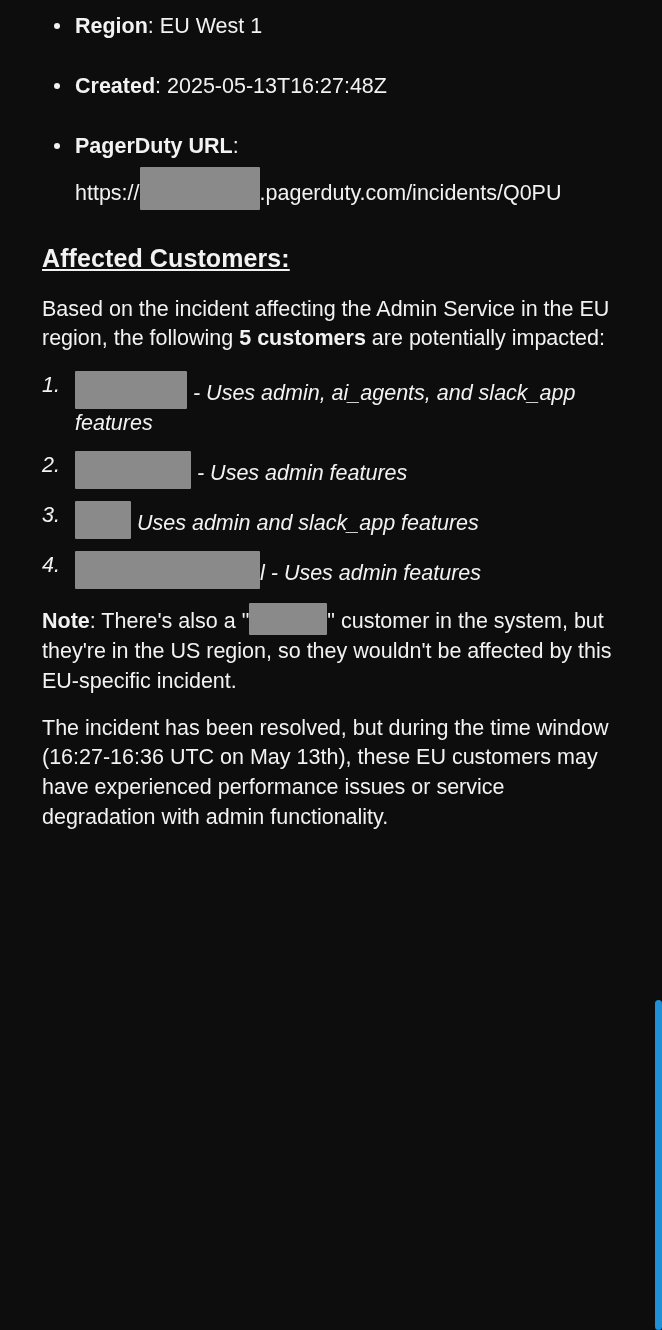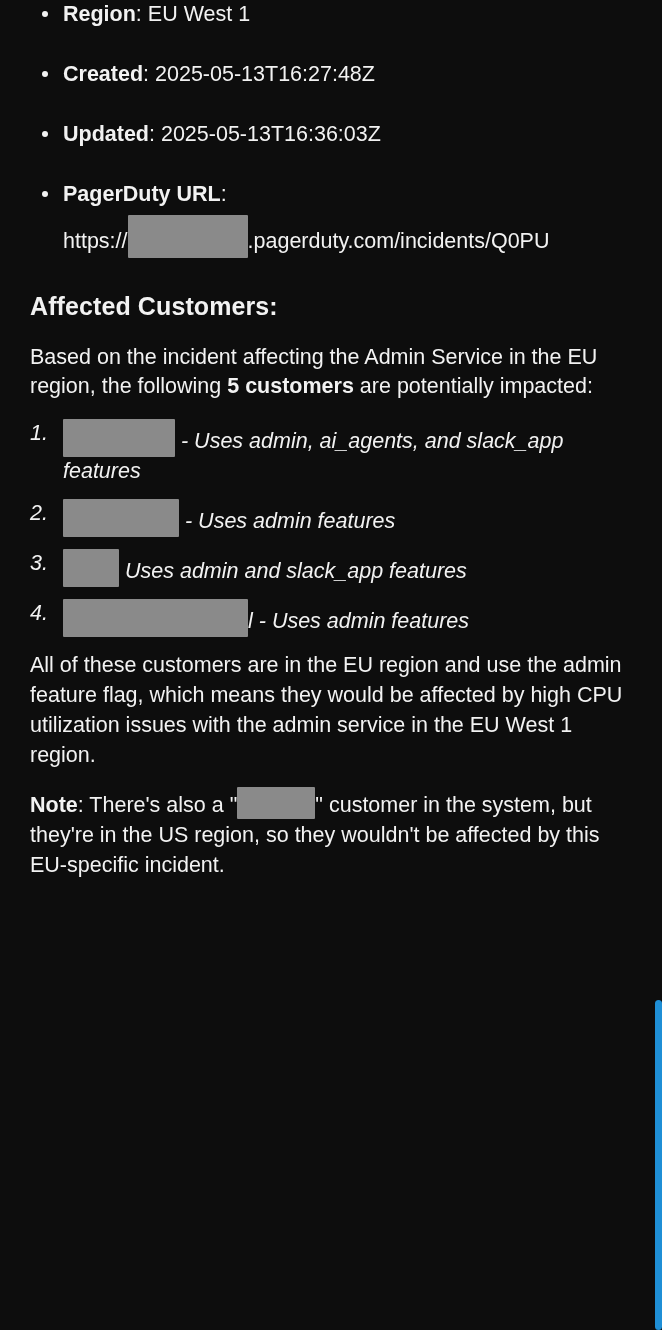--- a/index.html
+++ b/index.html
@@ -16,21 +16,21 @@
     color: #f2f2f2;
     font-size: 21px;
     line-height: 1.42;
     -webkit-font-smoothing: antialiased;
   }
   .page {
     position: relative;
     width: 662px;
     height: 1330px;
     background: #0d0d0d;
-    padding: 0;
+    padding: 12px;
   }
   .content {
     padding: 0 30px 0 30px;
   }
 
   
   ul.meta-list {
     list-style: none;
     margin: 0;
     padding: 0;
@@ -67,20 +67,21 @@
     vertical-align: baseline;
     border-radius: 1px;
   }
   .r-url { width: 120px; height: 43px; vertical-align: -10px; }
 
   h3.section {
     font-size: 25px;
     font-weight: bold;
     margin: 16px 0 18px 0;
     letter-spacing: .1px;
+    text-decoration: underline;
   }
 
   p.para {
     margin: 0 0 17px 0;
     font-size: 21.5px;
     line-height: 1.39;
   }
 
   ol.cust {
     list-style: none;
@@ -129,40 +130,37 @@
   <div class="content">
 
     <ul class="meta-list">
       <li>
         <span class="lbl">Region</span><span>: </span><span>EU West 1</span>
       </li>
       <li>
         <span class="lbl">Created</span><span>: </span><span>2025-05-13T16:27:48Z</span>
       </li>
       <li>
-        <span class="lbl">Updated</span><span>: </span><span>2025-05-13T16:36:03Z</span>
-      </li>
-      <li>
         <span class="lbl">PagerDuty URL</span><span>:</span>
         <span class="url-line"><span>https://</span><span class="redact r-url"></span><span>.pagerduty.com/incidents/Q0PU</span></span>
       </li>
     </ul>
 
     <h3 class="section">Affected Customers:</h3>
 
     <p class="para"><span>Based on the incident affecting the Admin Service in the EU region, the following </span><b>5 customers</b><span> are potentially impacted:</span></p>
 
     <ol class="cust">
       <li><span class="redact r1"></span> <span>- Uses admin, ai_agents, and slack_app features</span></li>
       <li><span class="redact r2"></span> <span>- Uses admin features</span></li>
       <li><span class="redact r3"></span> <span>Uses admin and slack_app features</span></li>
       <li><span class="redact r4"></span><span>l - Uses admin features</span></li>
     </ol>
 
-    <p class="para">All of these customers are in the EU region and use the admin feature flag, which means they would be affected by high CPU utilization issues with the admin service in the EU West 1 region.</p>
 
     <p class="para"><b>Note</b><span>: There's also a "</span><span class="redact r5"></span><span>" customer in the system, but they're in the US region, so they wouldn't be affected by this EU-specific incident.</span></p>
 
+    <p class="para">The incident has been resolved, but during the time window (16:27-16:36 UTC on May 13th), these EU customers may have experienced performance issues or service degradation with admin functionality.</p>
 
   </div>
 
   <div class="scrollbar"></div>
 </div>
 
 </body></html>

